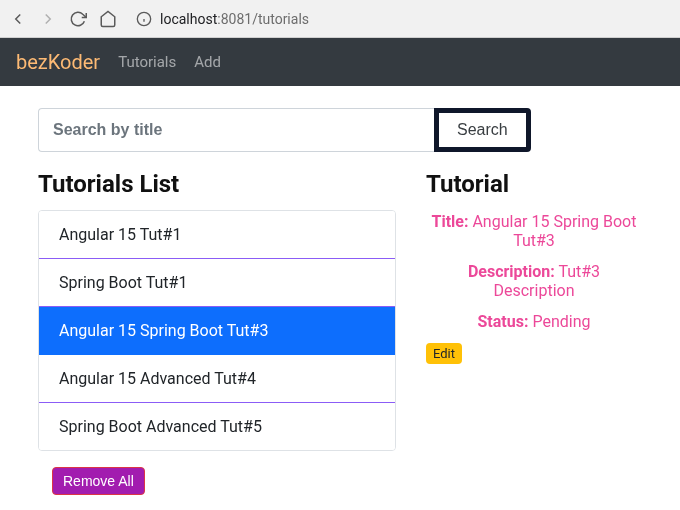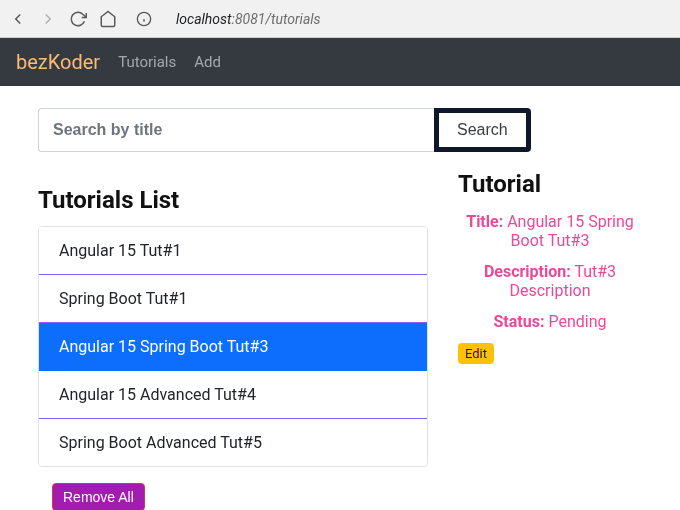--- a/index.html
+++ b/index.html
@@ -1,38 +1,38 @@
 <!DOCTYPE html>
 <html><head>
   <meta charset="utf-8">
   <style>
     * { margin: 0; padding: 0; box-sizing: border-box; }
     body { font-family: -apple-system, BlinkMacSystemFont, "Segoe UI", Roboto, Arial, sans-serif; background: #fff; width: 680px; height: 510px; overflow: hidden; }
     
     .browser-chrome { height: 38px; background: #f1f1f1; border-bottom: 1px solid #d0d0d0; display: flex; align-items: center; padding: 0 8px; gap: 10px; }
     .nav-icon { color: #5a5a5a; display: flex; align-items: center; justify-content: center; width: 20px; height: 20px; cursor: pointer; }
     .nav-icon.disabled { color: #b0b0b0; }
-    .address-area { flex: 1; display: flex; align-items: center; gap: 24px; padding-left: 8px; font-style: italic; }
+    .address-area { flex: 1; display: flex; align-items: center; gap: 8px; padding-left: 8px; }
     .info-icon { color: #5a5a5a; display: flex; align-items: center; }
     .url-text { font-size: 14px; color: #202124; }
     .url-host { color: #202124; }
     .url-path { color: #6d6d6d; }
     
     .navbar { background: #343a40; height: 48px; display: flex; align-items: center; padding: 0 16px; gap: 18px; }
     .brand { color: #fdba74; font-size: 20px; font-weight: 400; }
     .nav-link { color: rgba(255,255,255,0.55); font-size: 15px; cursor: pointer; }
     
     .container { padding: 22px 38px; }
     .search-row { display: flex; margin-bottom: 18px; }
     .search-input { flex: 1; max-width: 396px; padding: 8px 14px; font-size: 16px; border: 1px solid #ced4da; border-right: none; border-radius: 4px 0 0 4px; font-weight: bold; }
     .search-input::placeholder { color: #6c757d; }
     .search-btn { padding: 8px 18px; font-size: 16px; border: 5px solid #0f172a; color: #383d41; background: #fff; border-radius: 0 4px 4px 0; cursor: pointer; }
     
     .content-row { display: flex; gap: 30px; }
-    .left-col { width: 390px; margin-top: 16px; }
+    .left-col { width: 358px; }
     .right-col { flex: 1; }
     
     .list-heading { font-size: 24px; font-weight: 700; margin-bottom: 12px; color: #111; }
     .list-group { border: 1px solid #dee2e6; border-radius: 4px; overflow: hidden; }
     .list-item { padding: 14px 20px; font-size: 16px; border-bottom: 1px solid #8b5cf6; cursor: pointer; color: #212529; background: #fff; }
     .list-item:last-child { border-bottom: none; }
     .list-item.active { background: #0d6efd; color: #fff; border-color: #0d6efd; }
     
     .remove-btn { margin-top: 16px; margin-left: 14px; padding: 5px 10px; font-size: 14px; border: 1px solid #dc3545; background: #a21caf; color: #fff; border-radius: 4px; cursor: pointer; }
     

